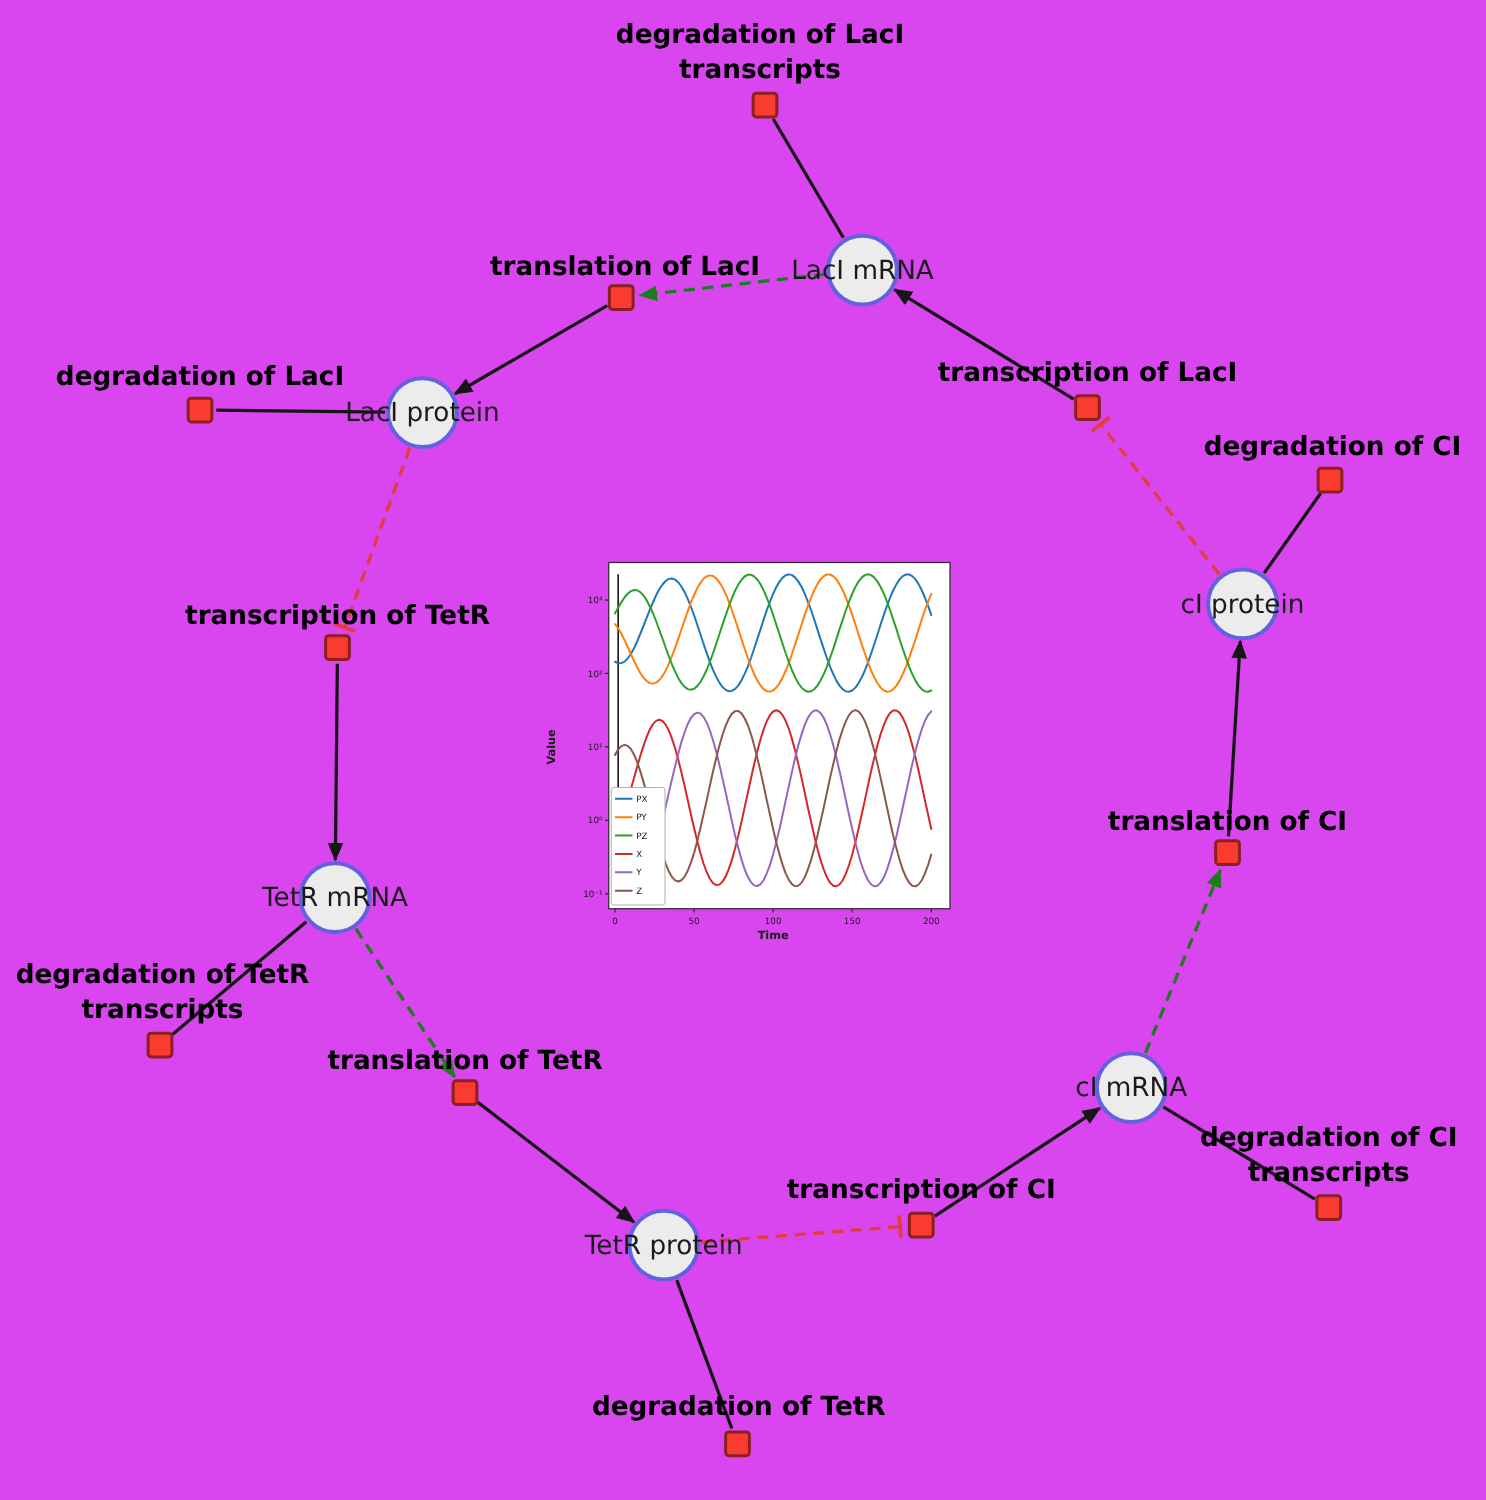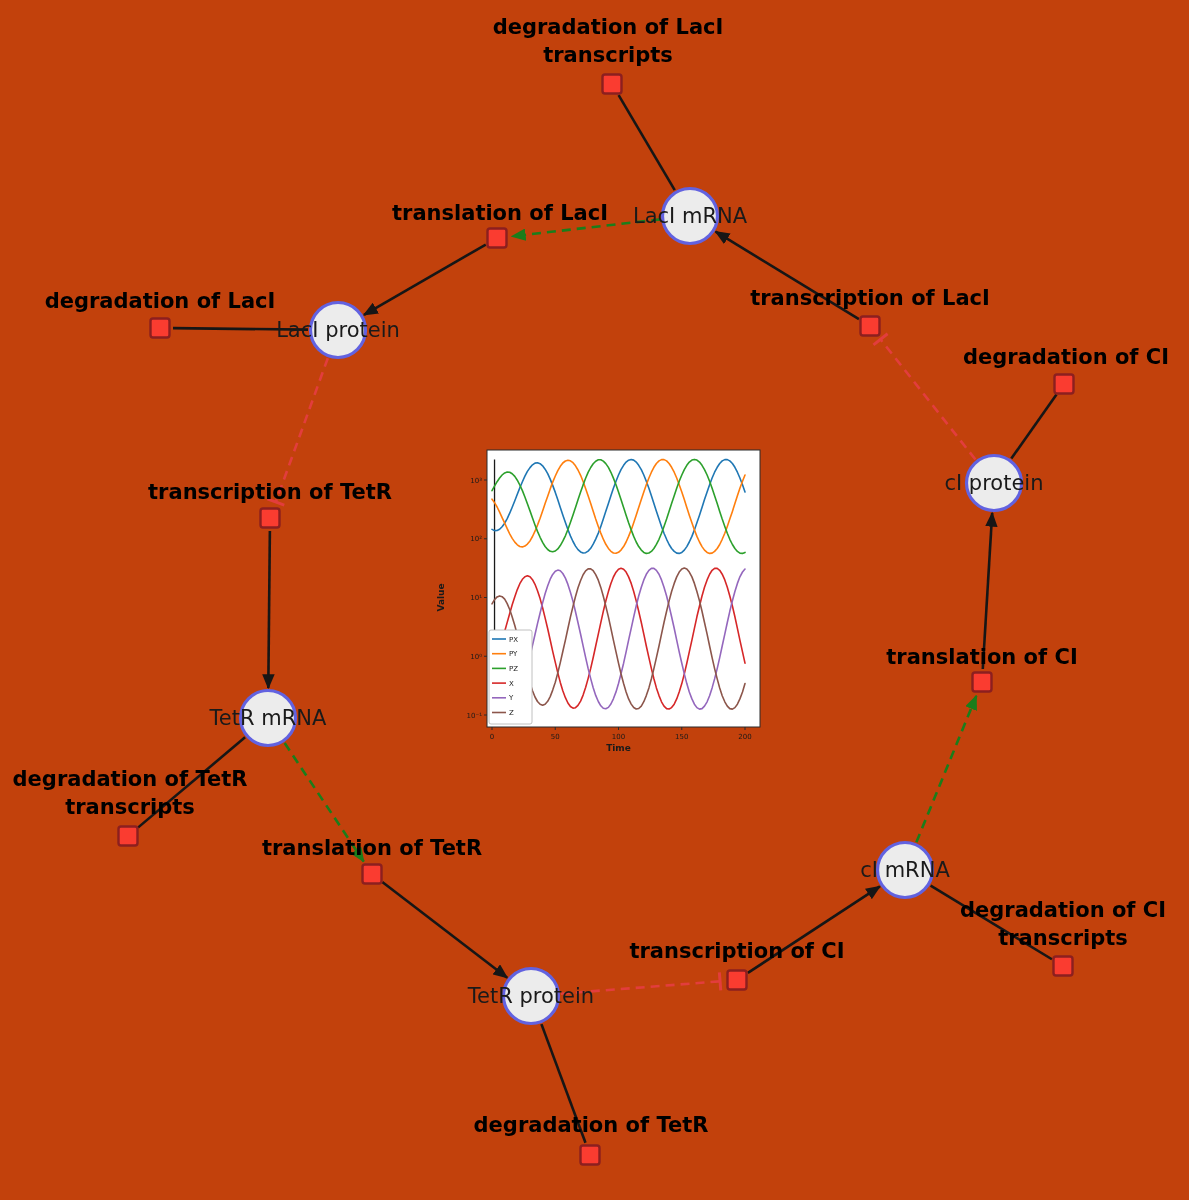--- a/index.html
+++ b/index.html
@@ -1,16 +1,16 @@
 <!DOCTYPE html>
 <html><head>
 <meta charset="utf-8">
 <style>
   html,body{margin:0;padding:0;background:#fff;}
-  .canvas{position:relative;width:1189px;height:1200px;background:#c2410c;
+  .canvas{position:relative;width:1189px;height:1200px;background:#d946ef;
           font-family:"DejaVu Sans",sans-serif;overflow:hidden;}
   #network-svg{position:absolute;left:0;top:0;}
   .inset{position:absolute;left:430px;top:444px;width:340px;height:312px;}
   text{font-family:"DejaVu Sans",sans-serif;}
   .species-label{font-size:21px;fill:#1a1a1a;}
   .reaction-label{font-size:21px;font-weight:bold;fill:#000;}
   .edge-consumption,.edge-production{stroke:#161616;stroke-width:2.6;fill:none;}
   .edge-modifier{stroke:#1b7d1b;stroke-width:2.6;stroke-dasharray:9 6;fill:none;}
   .edge-inhibition{stroke:#e23d3d;stroke-width:2.6;stroke-dasharray:9 6;fill:none;}
   .tick-label{font-size:7px;fill:#1a1a1a;}

